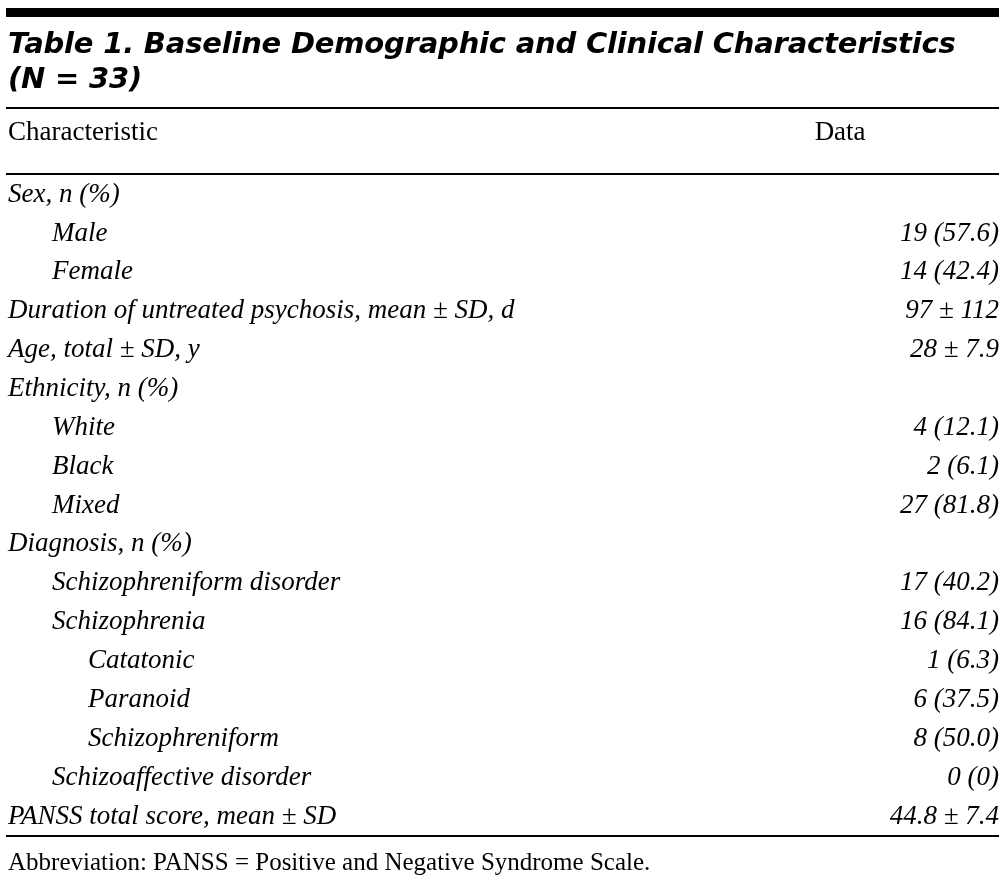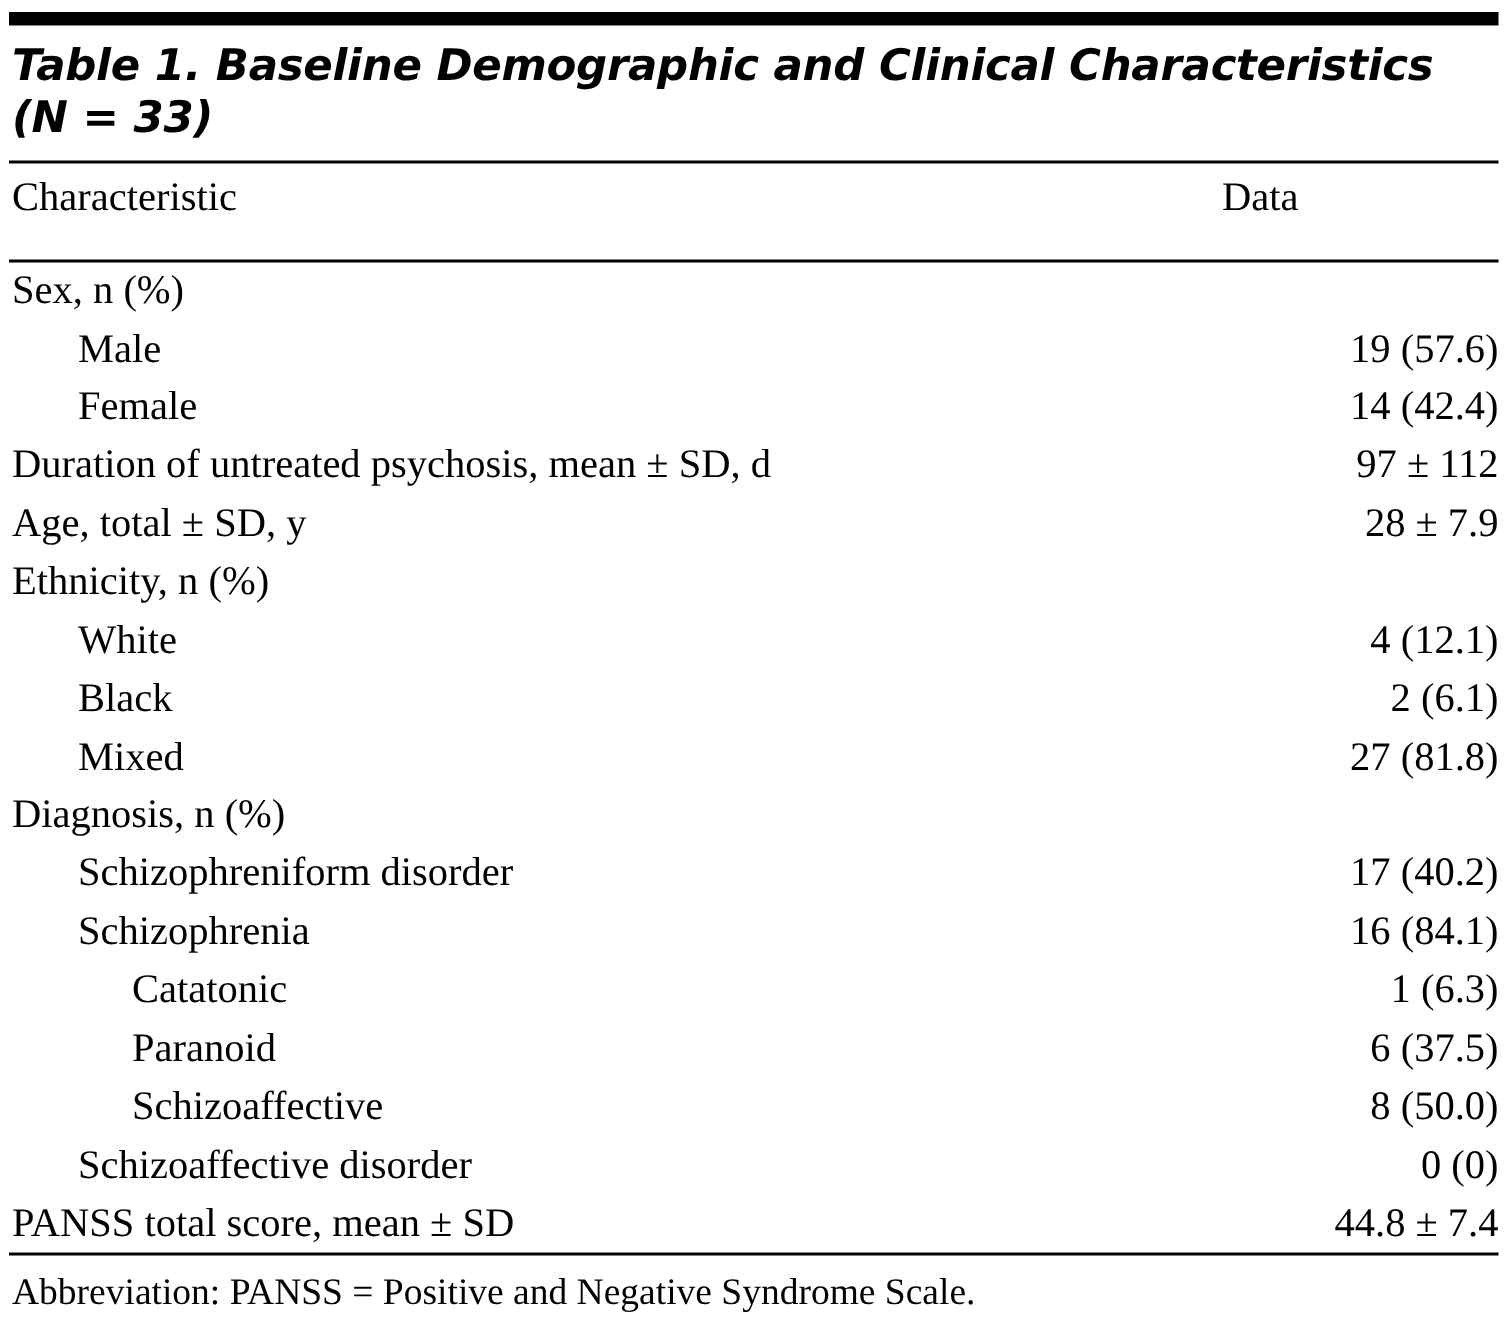--- a/index.html
+++ b/index.html
@@ -58,20 +58,21 @@
     text-align: left;
     padding-left: 2px;
   }
   thead th.col-data {
     text-align: center;
   }
   tbody td {
     padding: 3px 0 4px 0;
     font-size: 27px;
     line-height: 1.18;
+    font-style: italic;
   }
   tbody td.label {
     text-align: left;
     padding-left: 2px;
     white-space: nowrap;
   }
   tbody td.value {
     text-align: right;
     white-space: nowrap;
   }
@@ -166,21 +167,21 @@
       </tr>
       <tr>
         <td class="label indent2">Catatonic</td>
         <td class="value">1 (6.3)</td>
       </tr>
       <tr>
         <td class="label indent2">Paranoid</td>
         <td class="value">6 (37.5)</td>
       </tr>
       <tr>
-        <td class="label indent2">Schizoaffective</td>
+        <td class="label indent2">Schizophreniform</td>
         <td class="value">8 (50.0)</td>
       </tr>
       <tr>
         <td class="label indent1">Schizoaffective disorder</td>
         <td class="value">0 (0)</td>
       </tr>
       <tr>
         <td class="label">PANSS total score, mean ± SD</td>
         <td class="value">44.8 ± 7.4</td>
       </tr>

